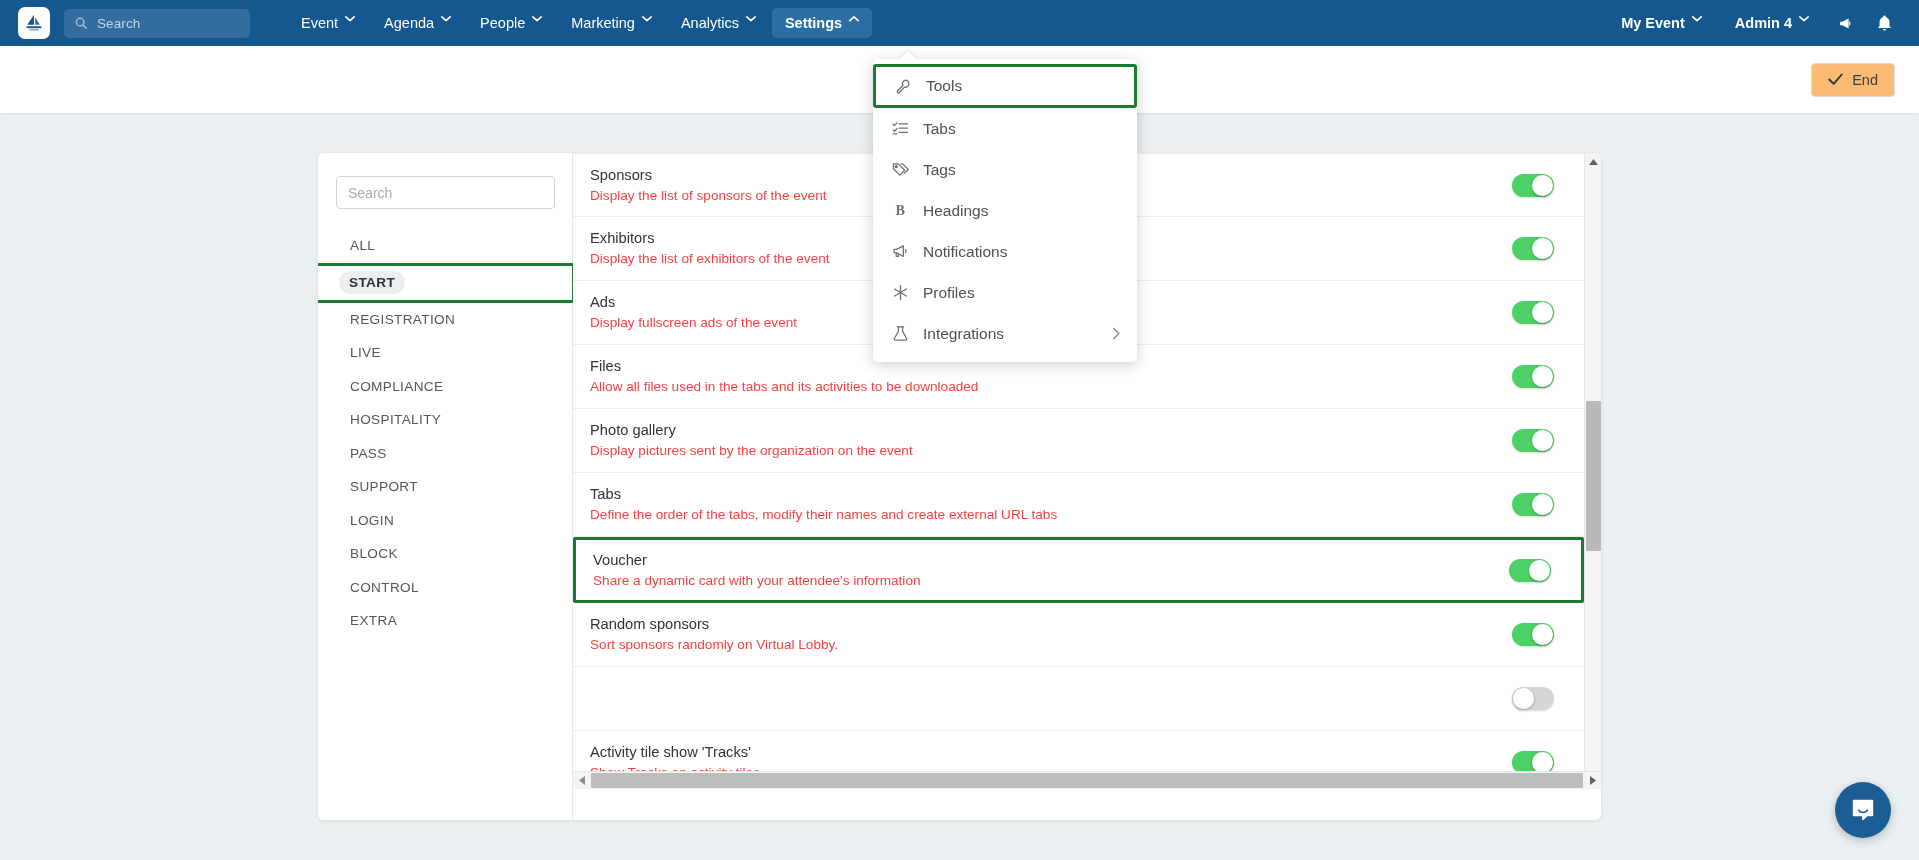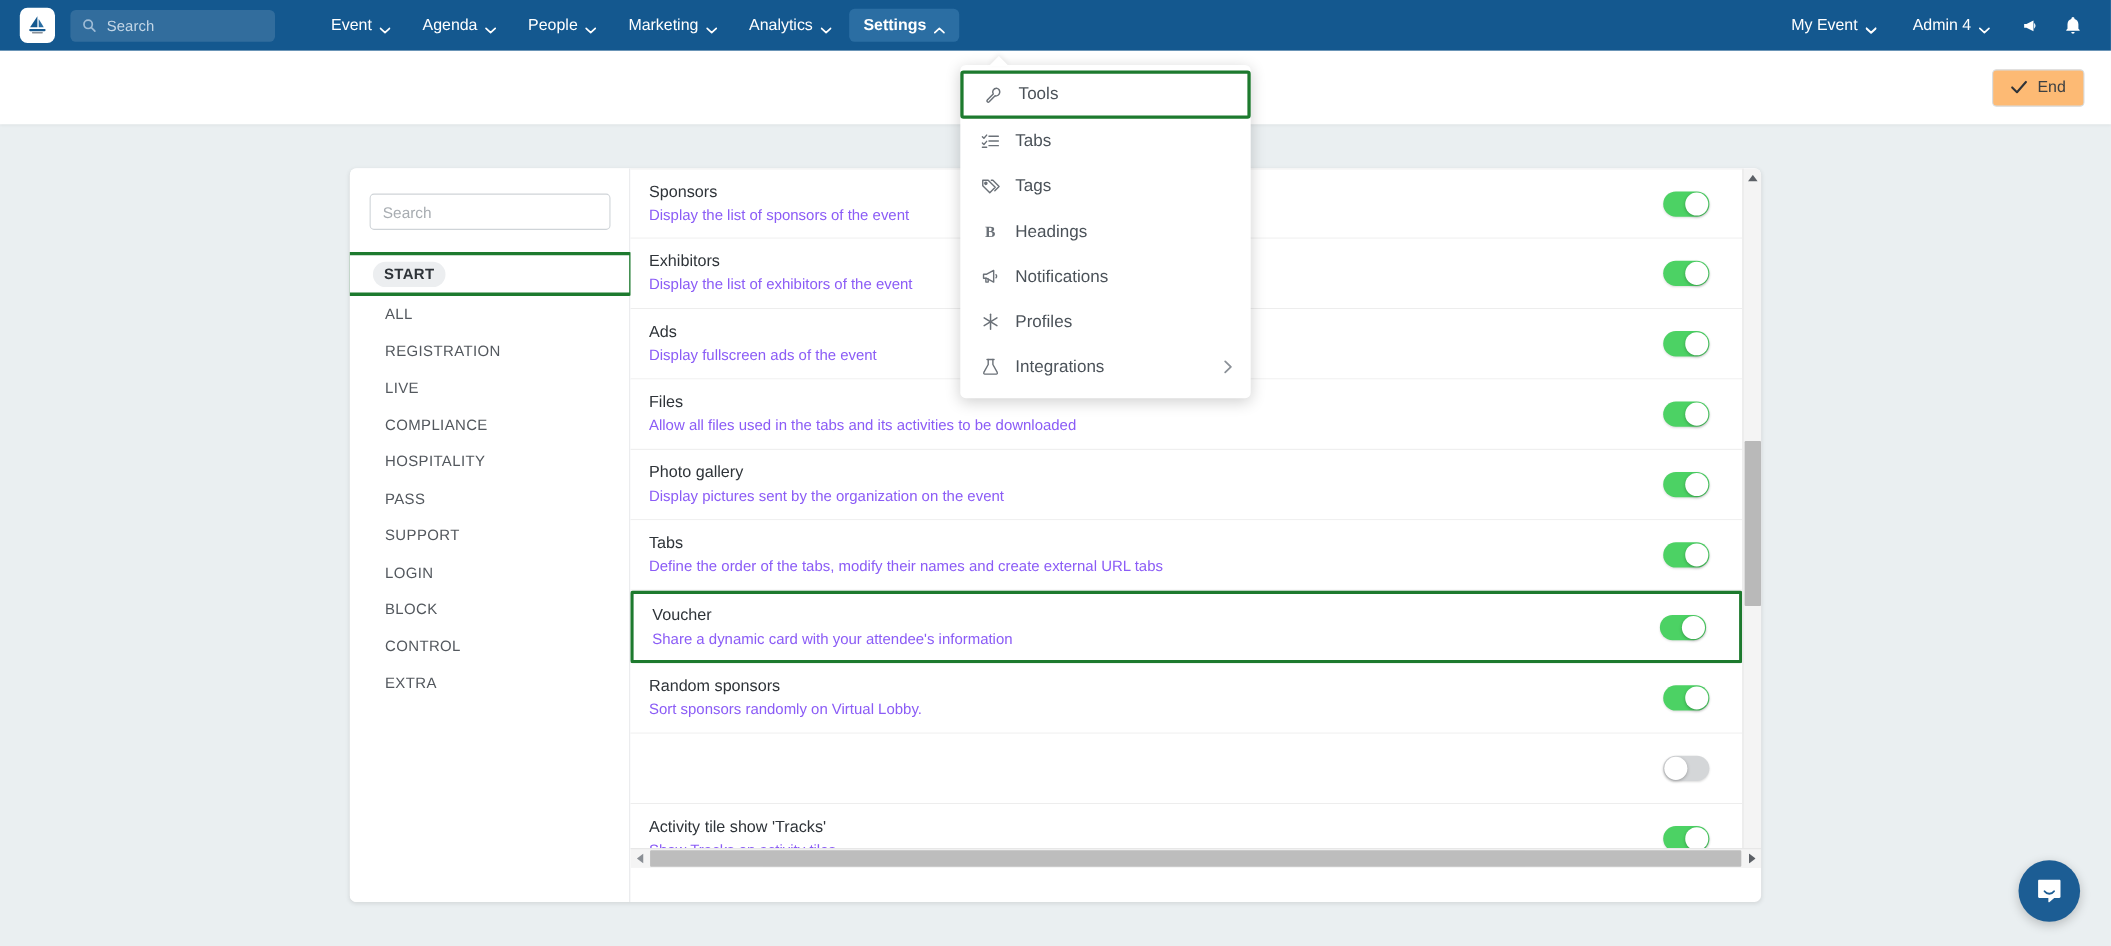--- a/index.html
+++ b/index.html
@@ -43,34 +43,34 @@
     color: #c3d6e6; font-size: 13.5px;
     letter-spacing: .1px;
   }
 
   .nav-menus {
     display: flex; align-items: center;
     margin-left: 38px;
     height: 46px;
   }
   .nav-item {
-    display: flex; align-items: flex-end; gap: 7px;
+    display: flex; align-items: flex-start; gap: 7px;
     color: #ffffff; font-size: 14.5px;
     padding: 7px 13px;
     border-radius: 5px;
     margin-right: 3px;
     cursor: pointer;
     white-space: nowrap;
   }
   .nav-item.active { background: #2b6ea3; font-weight: bold; }
   .chev { width: 10px; height: 7px; display:block; }
 
   .nav-right {
     margin-left: auto;
-    display: flex; align-items: center; gap: 4px;
+    display: flex; align-items: center; gap: 4px; font-weight: bold;
   }
   .nav-right .nav-item { font-size: 14.5px; }
   .icon-btn {
     width: 34px; height: 34px;
     display: flex; align-items: center; justify-content: center;
     cursor: pointer; border-radius: 5px;
   }
   .icon-btn svg { width: 17px; height: 17px; }
 
   
@@ -226,21 +226,21 @@
     padding: 0 0 0 17px;
     background: #fff;
     position: relative;
   }
   .srow:first-child { border-top: 1px solid #ededed; }
   .srow .txt { min-width: 0; }
   .srow .t1 {
     font-size: 14.7px; color: #2f3439; line-height: 19px;
   }
   .srow .t2 {
-    font-size: 13.6px; color: #8b5cf6; line-height: 18px; margin-top: 2px;
+    font-size: 13.6px; color: #ef4444; line-height: 18px; margin-top: 2px;
   }
   .srow .sw { margin-left: auto; margin-right: 30px; }
   .srow.hl {
     border: 3px solid #1d7a2e;
     border-radius: 2px;
     height: 66px;
     justify-content: center;
   }
 
   
@@ -495,25 +495,25 @@
         </svg>
     </span>
   </div>
 </div>
 
 <div class="panel">
 
   <div class="panel-side">
     <input class="side-search" type="text" placeholder="Search" style="">
     <div class="side-list">
+      <div class="side-item">
+        <span class="lbl">ALL</span>
+      </div>
       <div class="side-item selected hl">
         <span class="lbl">START</span>
-      </div>
-      <div class="side-item">
-        <span class="lbl">ALL</span>
       </div>
       <div class="side-item">
         <span class="lbl">REGISTRATION</span>
       </div>
       <div class="side-item">
         <span class="lbl">LIVE</span>
       </div>
       <div class="side-item">
         <span class="lbl">COMPLIANCE</span>
       </div>

